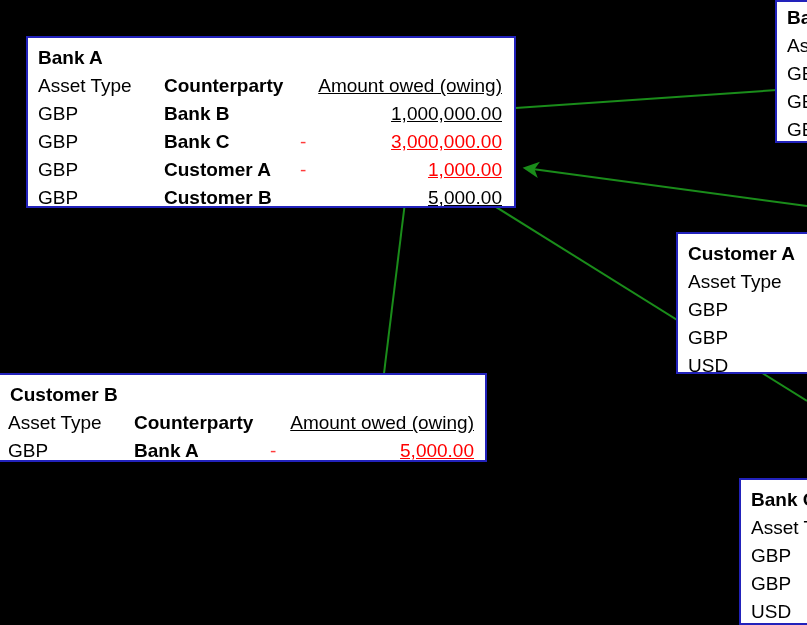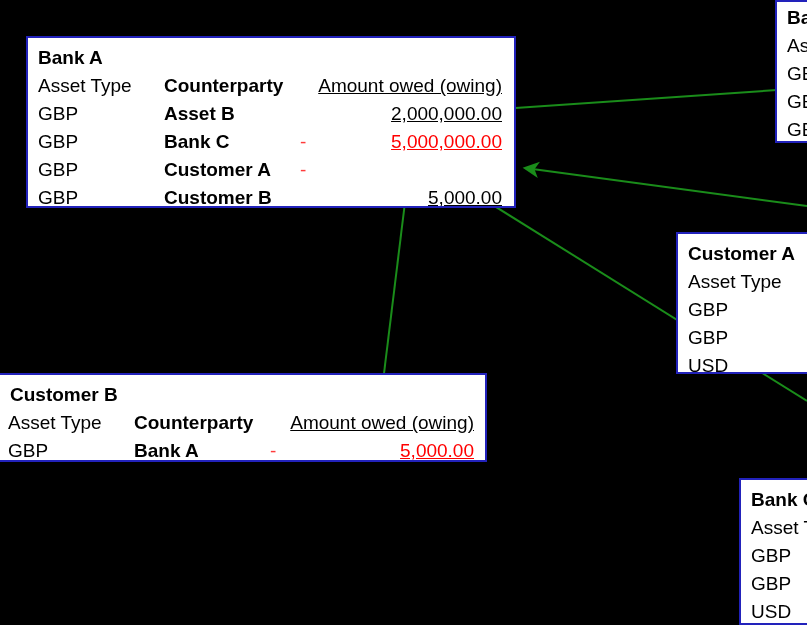--- a/index.html
+++ b/index.html
@@ -109,36 +109,37 @@
     <div class="row title">Bank A</div>
 
     <div class="row">
       <span class="cell c-asset">Asset Type</span>
       <span class="cell c-party">Counterparty</span>
       <span class="cell c-amount">Amount owed (owing)</span>
     </div>
 
     <div class="row">
       <span class="cell c-asset">GBP</span>
-      <span class="cell c-party">Asset B</span>
+      <span class="cell c-party">Bank B</span>
       <span class="cell c-sign sign"></span>
-      <span class="cell c-amount">2,000,000.00</span>
+      <span class="cell c-amount">1,000,000.00</span>
     </div>
 
     <div class="row">
       <span class="cell c-asset">GBP</span>
       <span class="cell c-party">Bank C</span>
       <span class="cell c-sign sign">-</span>
-      <span class="cell c-amount neg">5,000,000.00</span>
+      <span class="cell c-amount neg">3,000,000.00</span>
     </div>
 
     <div class="row">
       <span class="cell c-asset">GBP</span>
       <span class="cell c-party">Customer A</span>
       <span class="cell c-sign sign">-</span>
+      <span class="cell c-amount neg">1,000.00</span>
     </div>
 
     <div class="row">
       <span class="cell c-asset">GBP</span>
       <span class="cell c-party">Customer B</span>
       <span class="cell c-sign sign"></span>
       <span class="cell c-amount">5,000.00</span>
     </div>
   </div>
 

